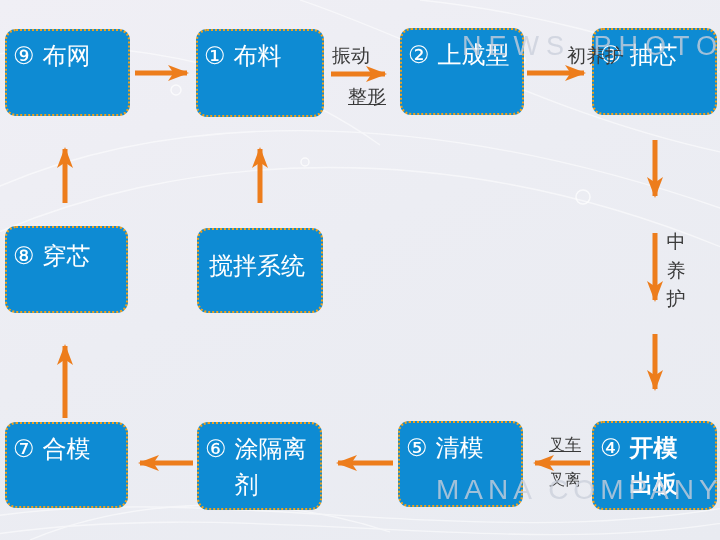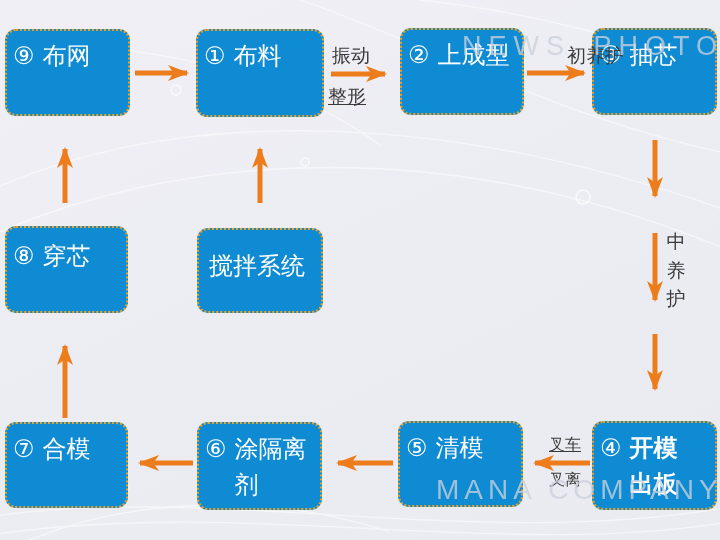--- a/index.html
+++ b/index.html
@@ -172,21 +172,21 @@
     <span class="num">⑤</span>
     <span class="txt">清模</span>
   </div>
 
   <div class="node" style="left:592px; top:421px; width:125px; height:89px;">
     <span class="num">④</span>
     <span class="txt w2">开模出板</span>
   </div>
 
   <div class="edge-label" style="left:332px; top:46px;">振动</div>
-  <div class="edge-label" style="left:328px; top:87px;text-decoration:underline;">整形</div>
+  <div class="edge-label" style="left:348px; top:87px;text-decoration:underline;">整形</div>
   <div class="edge-label" style="left:527px; top:46px;margin-left:40px;">初养护</div>
   <div class="edge-label vertical" style="left:666px; top:228px;">中养护</div>
   <div class="edge-label small" style="left:549px; top:436px;text-decoration:underline;">叉车</div>
   <div class="edge-label small" style="left:549px; top:471px;text-align:center;">叉离</div>
 
   <div class="watermark wm-top">NEWS PHOTO</div>
   <div class="watermark wm-bottom">MANA COMPANY</div>
 
 </div>
 

